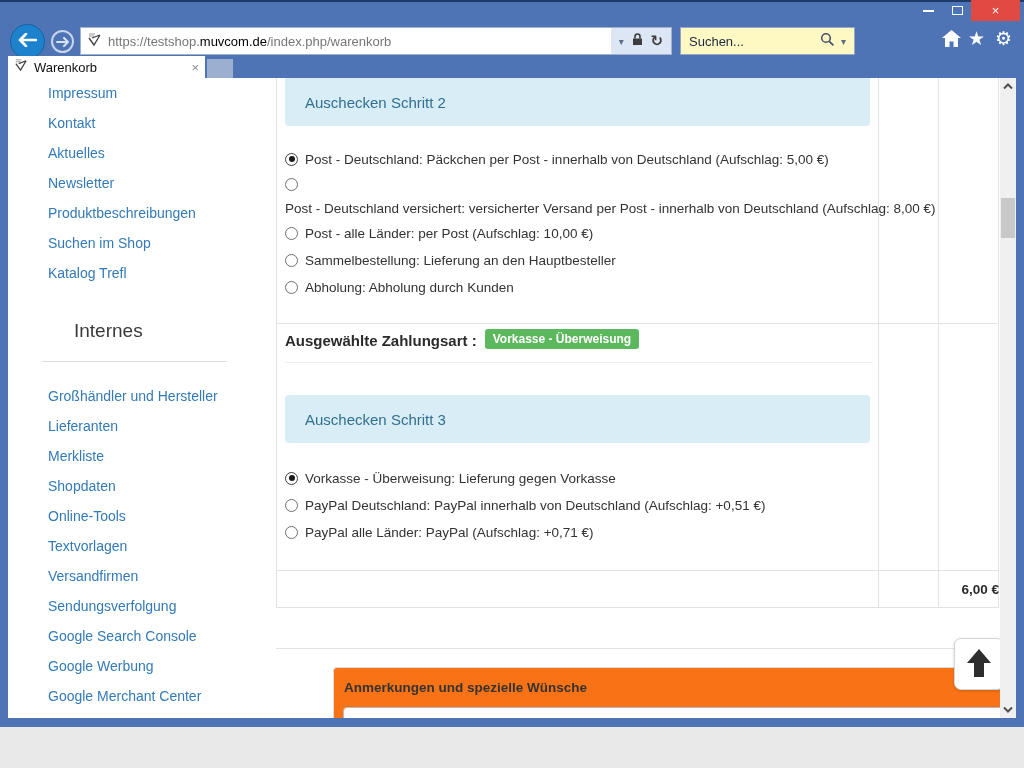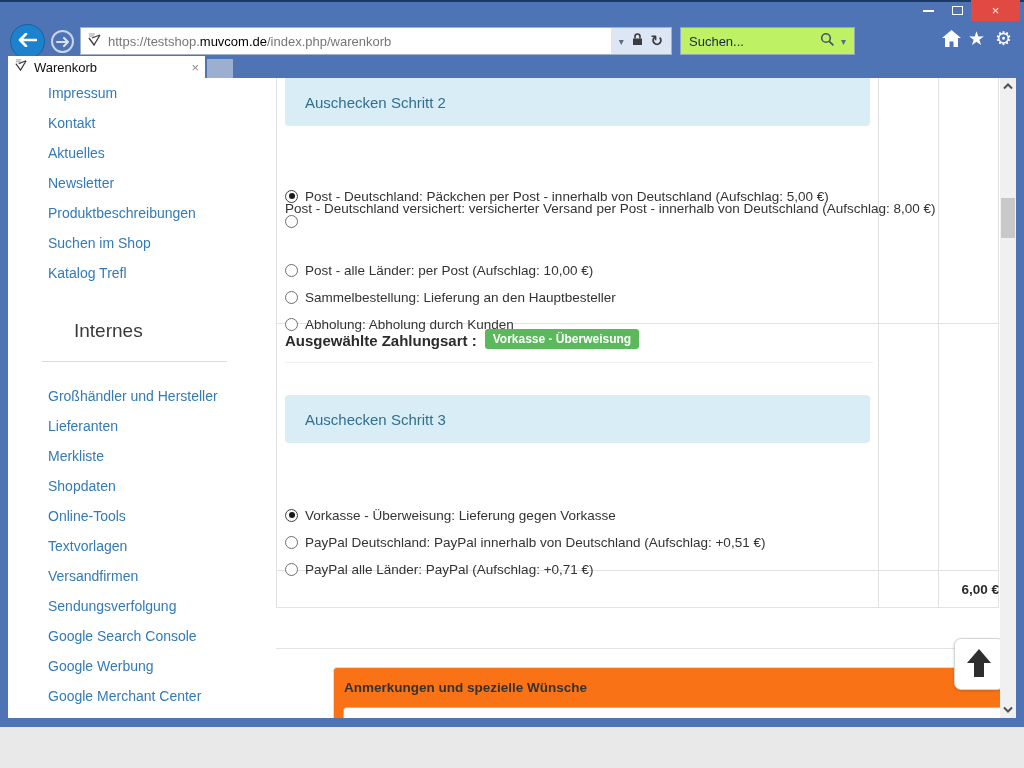--- a/index.html
+++ b/index.html
@@ -28,21 +28,21 @@
   .fwd-btn{position:absolute; left:51px; top:30px; width:23px; height:23px; border-radius:50%;
            border:2px solid #c7d4e9; display:flex; align-items:center; justify-content:center;}
   .addressbar{position:absolute; left:80px; top:27px; width:592px; height:28px; background:#fff;
               border:1px solid #a3b2cc; display:flex; align-items:center;}
   .addressbar .fav{margin:0 6px 0 6px; flex:0 0 auto;}
   .url{font-size:13px; color:#767676; white-space:nowrap; overflow:hidden; flex:1 1 auto;}
   .url b{color:#000; font-weight:normal;}
   .addr-controls{flex:0 0 auto; height:100%; width:60px; background:#dde6f4; display:flex; align-items:center; justify-content:space-evenly;}
   .caret{font-size:10px; color:#5d6c85;}
   .refresh{font-size:15px; color:#3c3c3c; font-weight:bold;}
-  .searchbox{position:absolute; left:680px; top:27px; width:175px; height:28px; background:#bef264;
+  .searchbox{position:absolute; left:680px; top:27px; width:175px; height:28px; background:#fef9c3;
              border:1px solid #93a6c6; display:flex; align-items:center; padding:0 8px; gap:6px;}
   .searchbox .ph{flex:1 1 auto; font-size:13px; color:#1a2840;}
   .chrome-ico{position:absolute; top:29px; color:#fff; font-size:19px; line-height:20px;}
 
   
   .tab{position:absolute; left:8px; top:56px; width:197px; height:22px; background:#fff;
        display:flex; align-items:center; padding:0 6px; gap:6px;}
   .tab .label{font-size:13px; color:#111; flex:1 1 auto;}
   .tab .close{color:#8a8a8a; font-size:13px;}
   .newtab{position:absolute; left:207px; top:59px; width:26px; height:19px; background:#9dafd0;}
@@ -63,21 +63,21 @@
   .vline{width:1px;}
   .hline{height:1px;}
 
   
   .info-panel{position:absolute; left:277px; width:585px; height:48px; background:var(--panelbg);
               color:var(--paneltext); font-size:15px; display:flex; align-items:center; padding-left:20px;}
   .info-panel.s2{top:0; border-radius:0 0 4px 4px;}
   .info-panel.s3{top:317px; border-radius:4px;}
 
   
-  .opt{position:absolute; left:277px; height:20px; display:flex; align-items:center; gap:7px; white-space:nowrap;margin-top:37px;}
+  .opt{position:absolute; left:277px; height:20px; display:flex; align-items:center; gap:7px; white-space:nowrap;}
   .radio{flex:0 0 auto; width:13px; height:13px; border-radius:50%; border:1px solid #6e6e6e; background:#fff; position:relative;}
   .radio.sel{border-color:#3f3f3f;}
   .radio.sel::after{content:""; position:absolute; left:2.5px; top:2.5px; width:6px; height:6px; border-radius:50%; background:#1a1a1a;}
   .opt-wrap{position:absolute; left:277px; height:20px; display:flex; align-items:center; white-space:nowrap;}
 
   
   .pay-row{position:absolute; left:277px; top:247px; height:24px; display:flex; align-items:flex-end; gap:8px;}
   .pay-row .lbl{font-weight:bold; font-size:15px; color:#2b2b2b;}
   .badge{background:var(--badge); color:#fff; font-size:12px; font-weight:bold; padding:3px 8px; border-radius:3px; white-space:nowrap;}
   .soft-hr{position:absolute; left:277px; top:284px; width:588px; height:1px; background:#efefef;}

